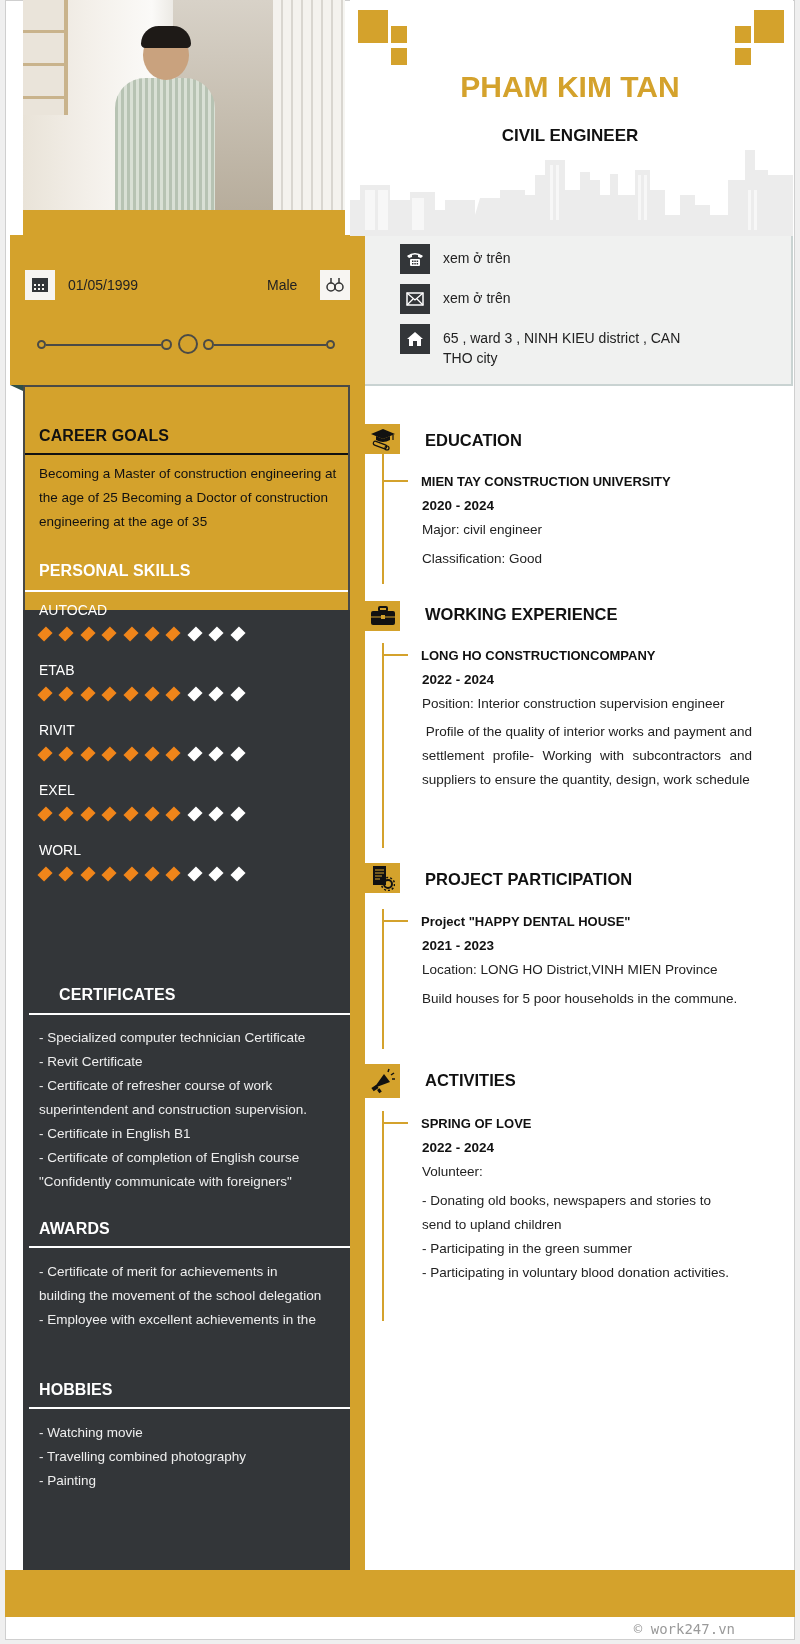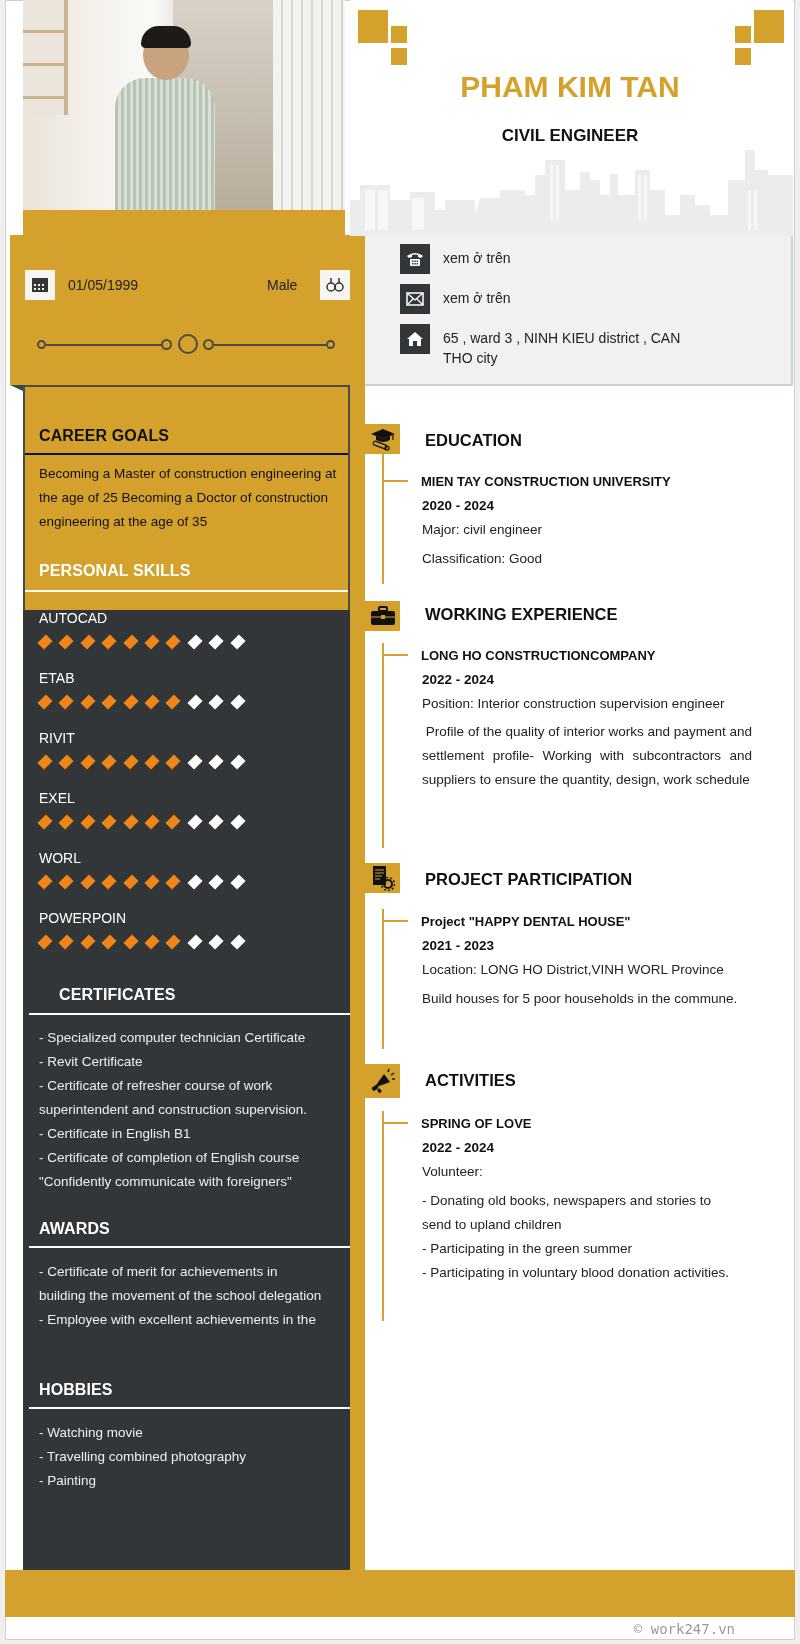--- a/index.html
+++ b/index.html
@@ -118,21 +118,21 @@
 <div class="abs sidebar-gold"></div>
 <div class="abs sec-title" style="left:39px;top:427px;color:#111;">CAREER GOALS</div>
 <div class="abs sec-rule" style="left:25px;top:453px;width:323px;background:#111;"></div>
 <div class="abs p" style="left:39px;top:462px;width:300px;color:#111;">Becoming a Master of construction engineering at the age of 25 Becoming a Doctor of construction engineering at the age of 35</div>
 <div class="abs sec-title" style="left:39px;top:562px;color:#fff;">PERSONAL SKILLS</div>
 <div class="abs sec-rule" style="left:25px;top:590px;width:323px;background:#fff;"></div>
 
 <div class="abs sidebar-dark"></div>
 
 <div id="skills" class="abs" style="left:39px;top:602px;width:300px;">
-    <div style="height: 60px; margin-top: 8px;">
+    <div style="height: 60px;">
       <div class="skill-name">AUTOCAD</div>
       <div class="diamonds" style="margin-top: 10px;">
         <span class="dia on"></span>
         <span class="dia on"></span>
         <span class="dia on"></span>
         <span class="dia on"></span>
         <span class="dia on"></span>
         <span class="dia on"></span>
         <span class="dia on"></span>
         <span class="dia off"></span>
@@ -180,35 +180,20 @@
         <span class="dia on"></span>
         <span class="dia on"></span>
         <span class="dia on"></span>
         <span class="dia off"></span>
         <span class="dia off"></span>
         <span class="dia off"></span>
       </div>
     </div>
     <div style="height: 60px;">
       <div class="skill-name">WORL</div>
-      <div class="diamonds" style="margin-top: 10px;">
-        <span class="dia on"></span>
-        <span class="dia on"></span>
-        <span class="dia on"></span>
-        <span class="dia on"></span>
-        <span class="dia on"></span>
-        <span class="dia on"></span>
-        <span class="dia on"></span>
-        <span class="dia off"></span>
-        <span class="dia off"></span>
-        <span class="dia off"></span>
-      </div>
-    </div>
-    <div style="height: 60px;">
-      <div class="skill-name">POWERPOIN</div>
       <div class="diamonds" style="margin-top: 10px;">
         <span class="dia on"></span>
         <span class="dia on"></span>
         <span class="dia on"></span>
         <span class="dia on"></span>
         <span class="dia on"></span>
         <span class="dia on"></span>
         <span class="dia on"></span>
         <span class="dia off"></span>
         <span class="dia off"></span>
@@ -342,21 +327,21 @@
       </g>
       <circle cx="17" cy="19" r="4" fill="none" stroke="#111" stroke-width="2"></circle>
       <circle cx="17" cy="19" r="6.5" fill="none" stroke="#111" stroke-width="1.5" stroke-dasharray="2 2"></circle>
     </svg>
 </div>
 <div class="abs r-title" style="top:870px;">PROJECT PARTICIPATION</div>
 <div class="abs vline" style="top:909px;height:140px;"></div>
 <div class="abs hline" style="top:920px;"></div>
 <div class="abs r-org" style="top:914px;">Project "HAPPY DENTAL HOUSE"</div>
 <div class="abs r-year" style="top:938px;">2021 - 2023</div>
-<div class="abs r-text" style="top:958px;">Location: LONG HO District,VINH WORL Province</div>
+<div class="abs r-text" style="top:958px;">Location: LONG HO District,VINH MIEN Province</div>
 <div class="abs r-text justify" style="top:987px;">Build houses for 5 poor households in the commune.</div>
 
 <div class="abs sec-icon" style="top:1064px;height:34px;">
   <svg width="26" height="26" viewBox="0 0 26 26">
       <path d="M4 20 L14 6 L20 14 Z" fill="#111"></path>
       <rect x="2" y="18" width="6" height="4" fill="#111" transform="rotate(-35 5 20)"></rect>
       <rect x="8" y="21" width="3" height="4" fill="#111" transform="rotate(-35 9 23)"></rect>
       <g stroke="#111" stroke-width="1.5">
         <line x1="18" y1="4" x2="19" y2="1"></line>
         <line x1="21" y1="7" x2="24" y2="5"></line>

